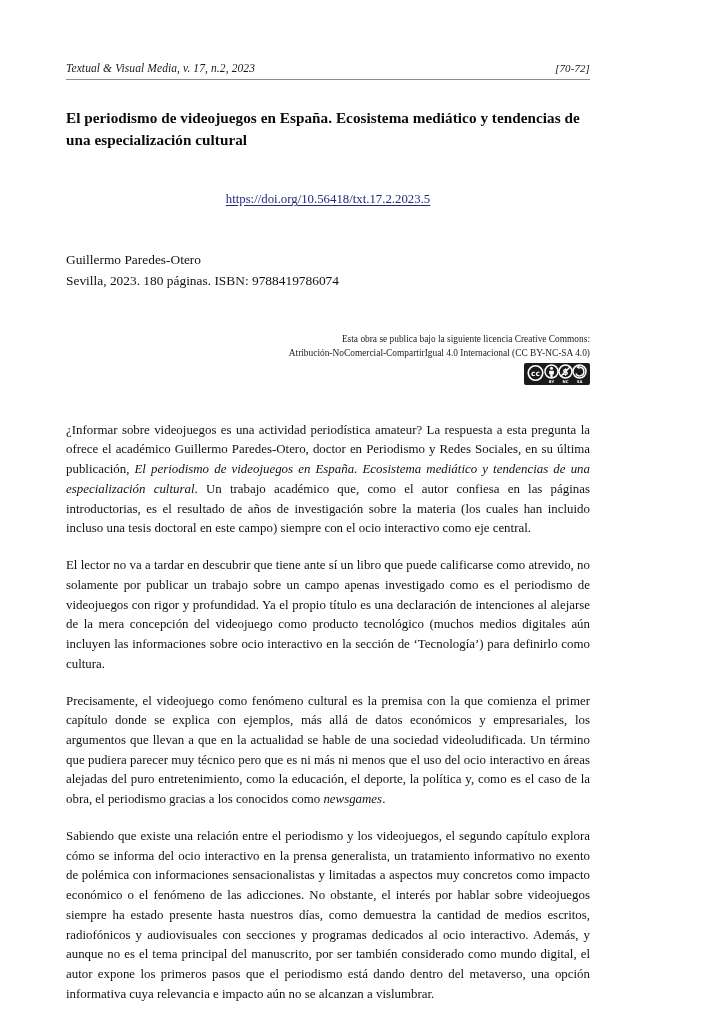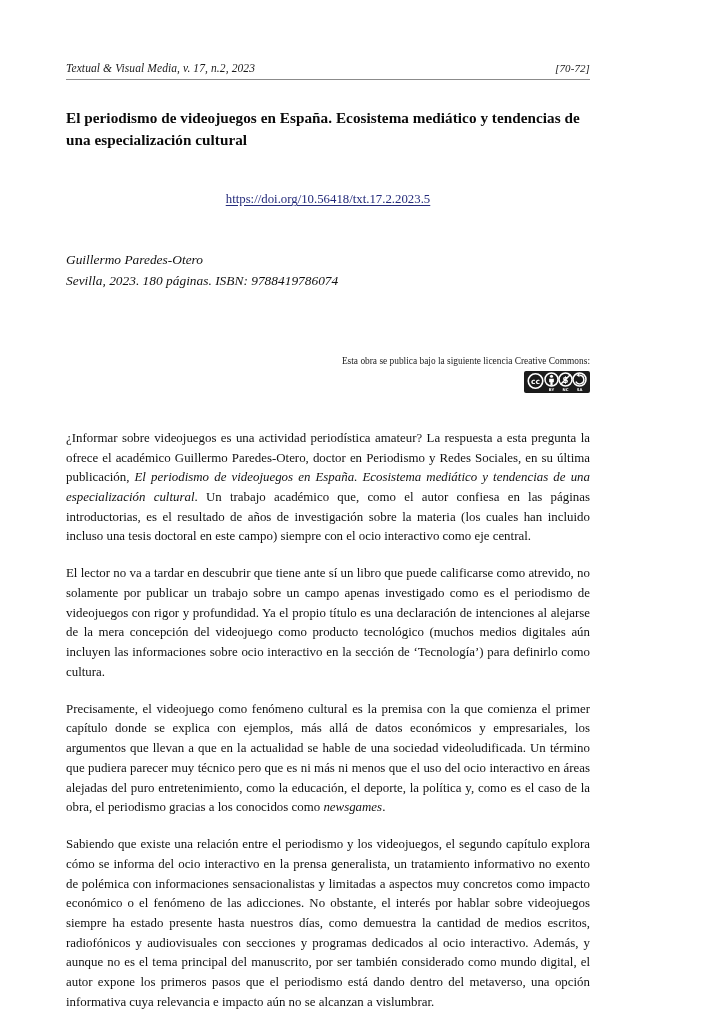--- a/index.html
+++ b/index.html
@@ -64,27 +64,26 @@
     text-decoration: underline;
     text-underline-offset: 1.5px;
   }
 
   
   .book-info {
     margin-top: 43px;
     font-size: 13.4px;
     line-height: 1.52;
     color: #111111;
-    font-style: italic;
   }
   .book-info div { white-space: pre; }
 
   
   .license-block {
-    margin-top: 64px;
+    margin-top: 42px;
     text-align: right;
     font-size: 9.4px;
     line-height: 1.48;
     color: #1a1a1a;
   }
   .cc-badge-row {
     margin-top: 2px;
     display: flex;
     justify-content: flex-end;
   }
@@ -125,20 +124,21 @@
     <a class="doi-link" href="#">https://doi.org/10.56418/txt.17.2.2023.5</a>
   </div>
 
   <section class="book-info">
     <div>Guillermo Paredes-Otero</div>
     <div>Sevilla, 2023. 180 páginas. ISBN: 9788419786074</div>
   </section>
 
   <section class="license-block">
     <div>Esta obra se publica bajo la siguiente licencia Creative Commons:</div>
+    <div>Atribución-NoComercial-CompartirIgual 4.0 Internacional (CC BY-NC-SA 4.0)</div>
     <div class="cc-badge-row">
       <svg class="cc-badge" width="66" height="22" viewBox="0 0 132 44" aria-hidden="true">
         <rect x="0" y="0" width="132" height="44" rx="4" ry="4" fill="#1b1b1b"></rect>
 
         <circle cx="23" cy="20" r="14.5" fill="none" stroke="#ffffff" stroke-width="3.2"></circle>
         <text x="23" y="26" font-family="DejaVu Sans, sans-serif" font-size="15" font-weight="bold" fill="#ffffff" text-anchor="middle">cc</text>
 
         <circle cx="55" cy="17" r="13" fill="none" stroke="#ffffff" stroke-width="3"></circle>
         <circle cx="55" cy="10.5" r="3.1" fill="#ffffff"></circle>
         <path d="M50.3 15.4h9.4v7.2h-2.4v6.4h-4.6v-6.4h-2.4z" fill="#ffffff"></path>

